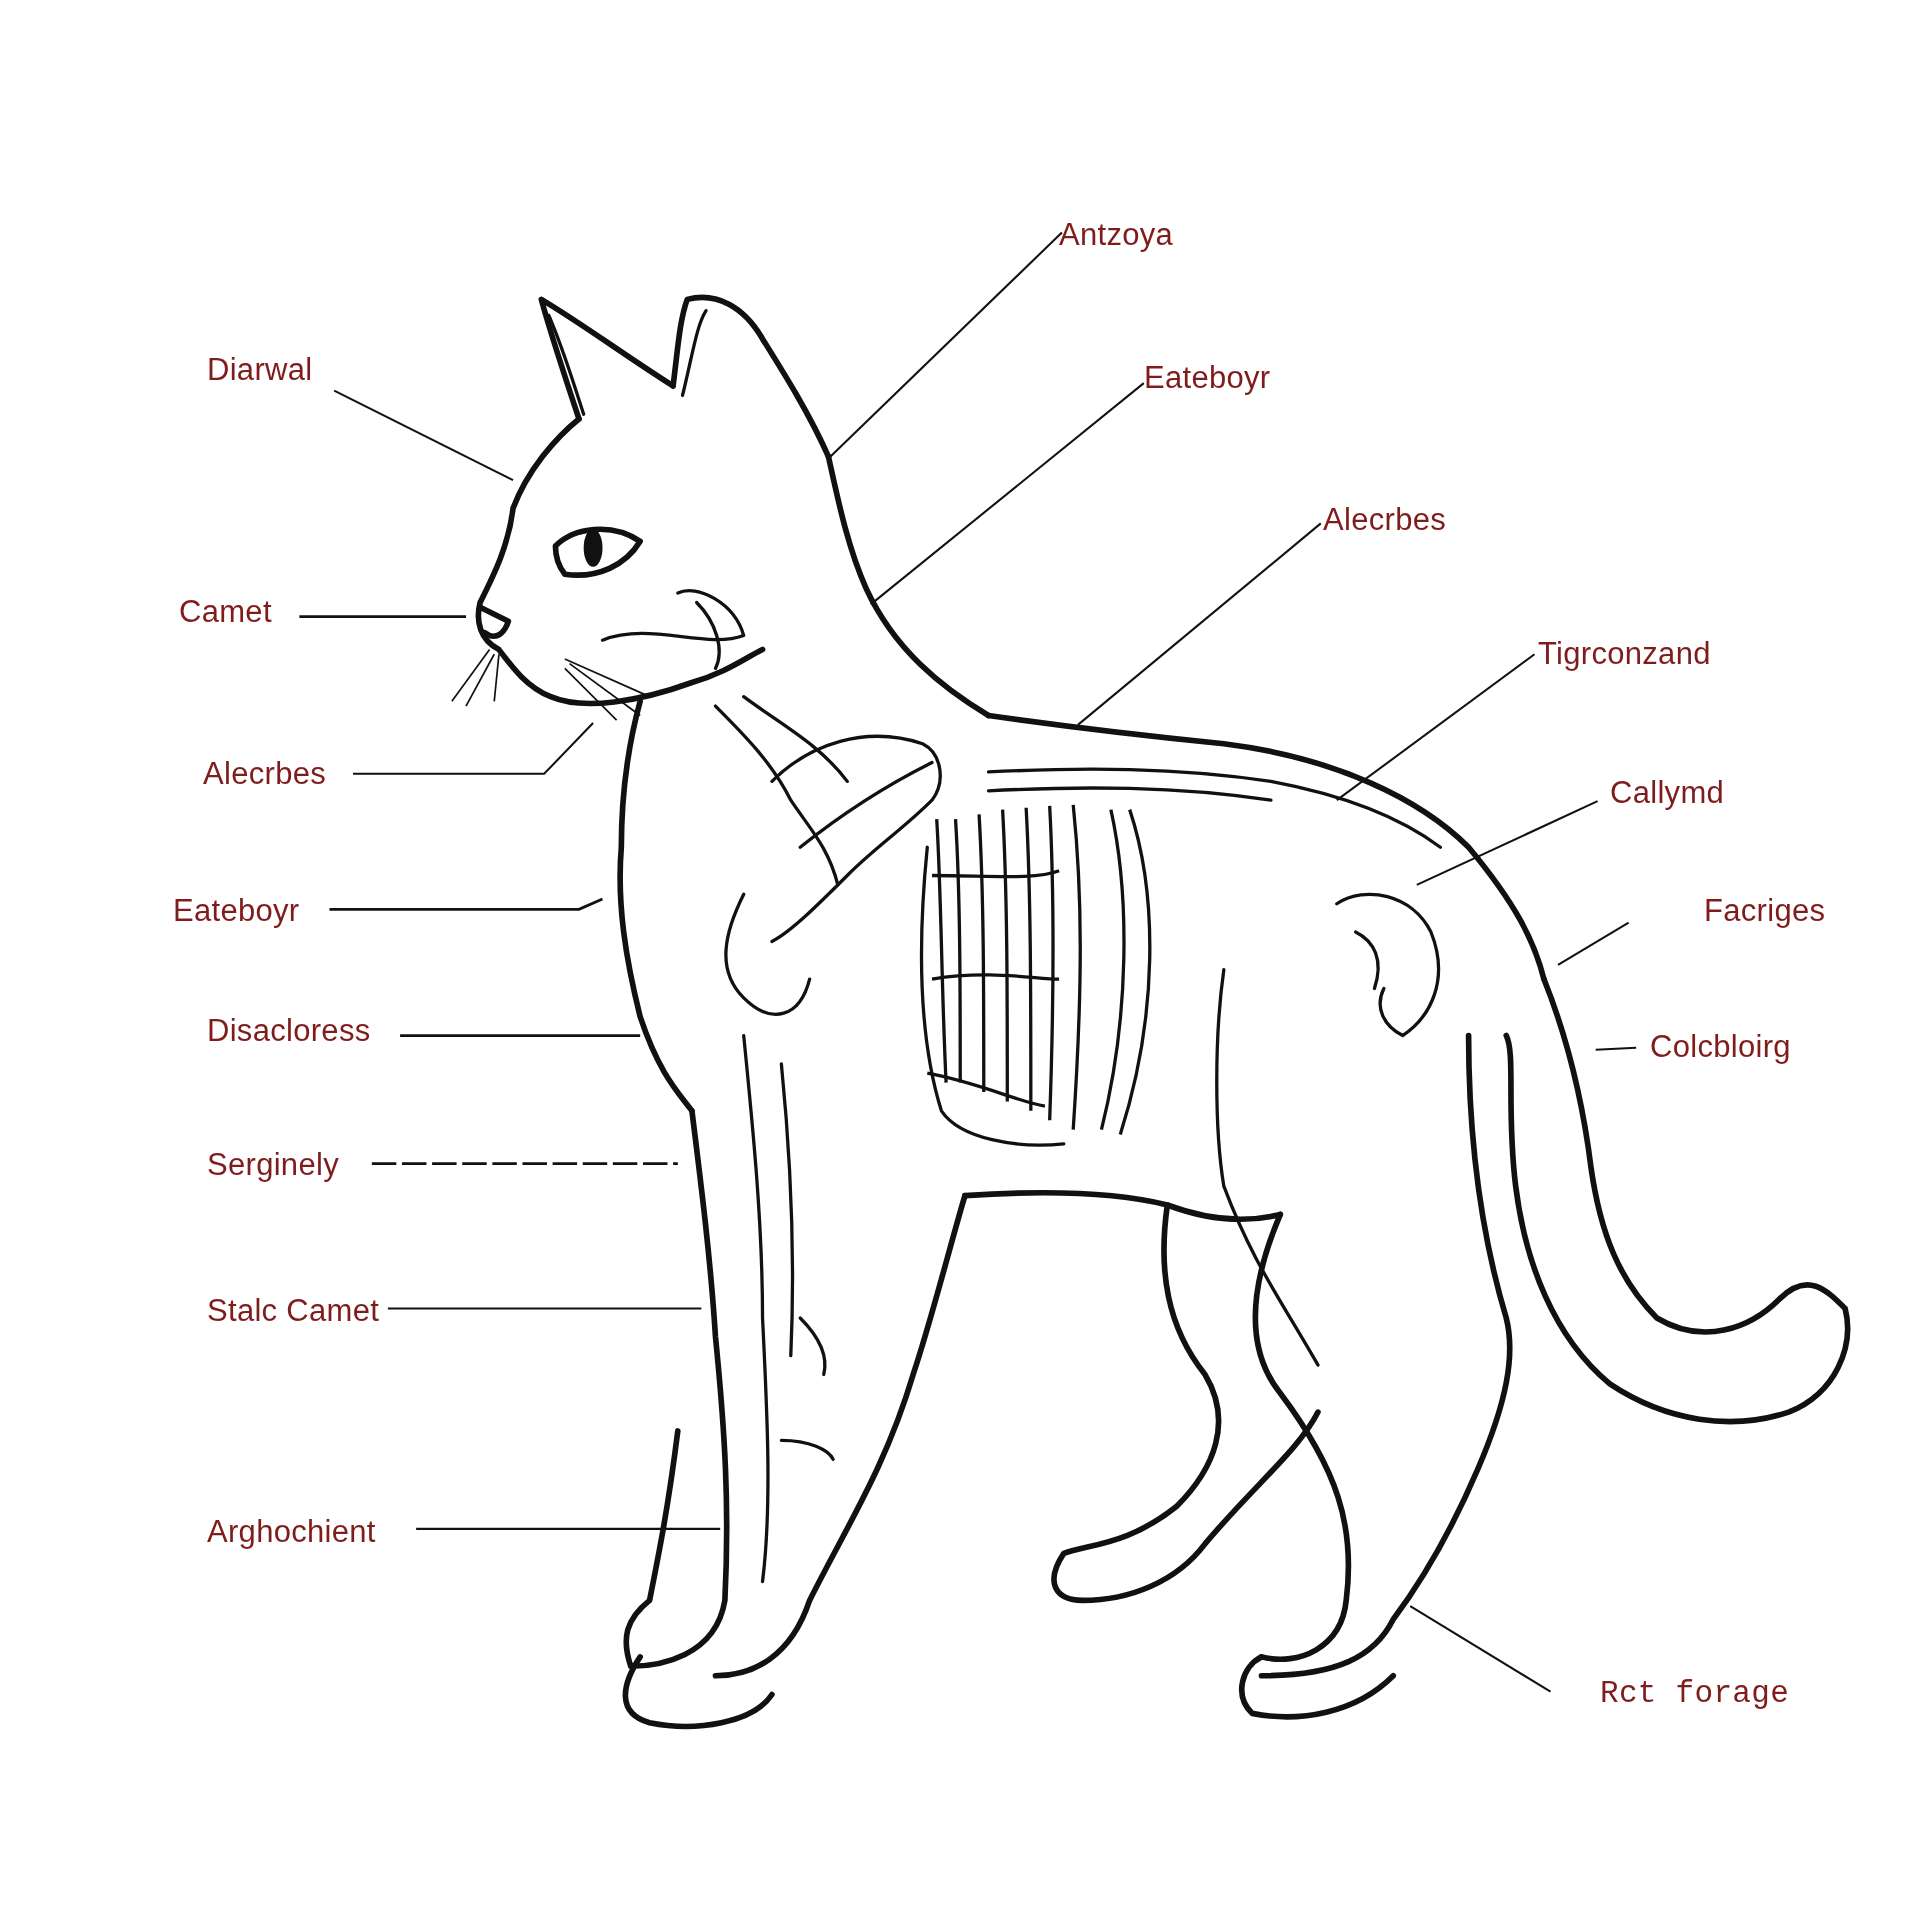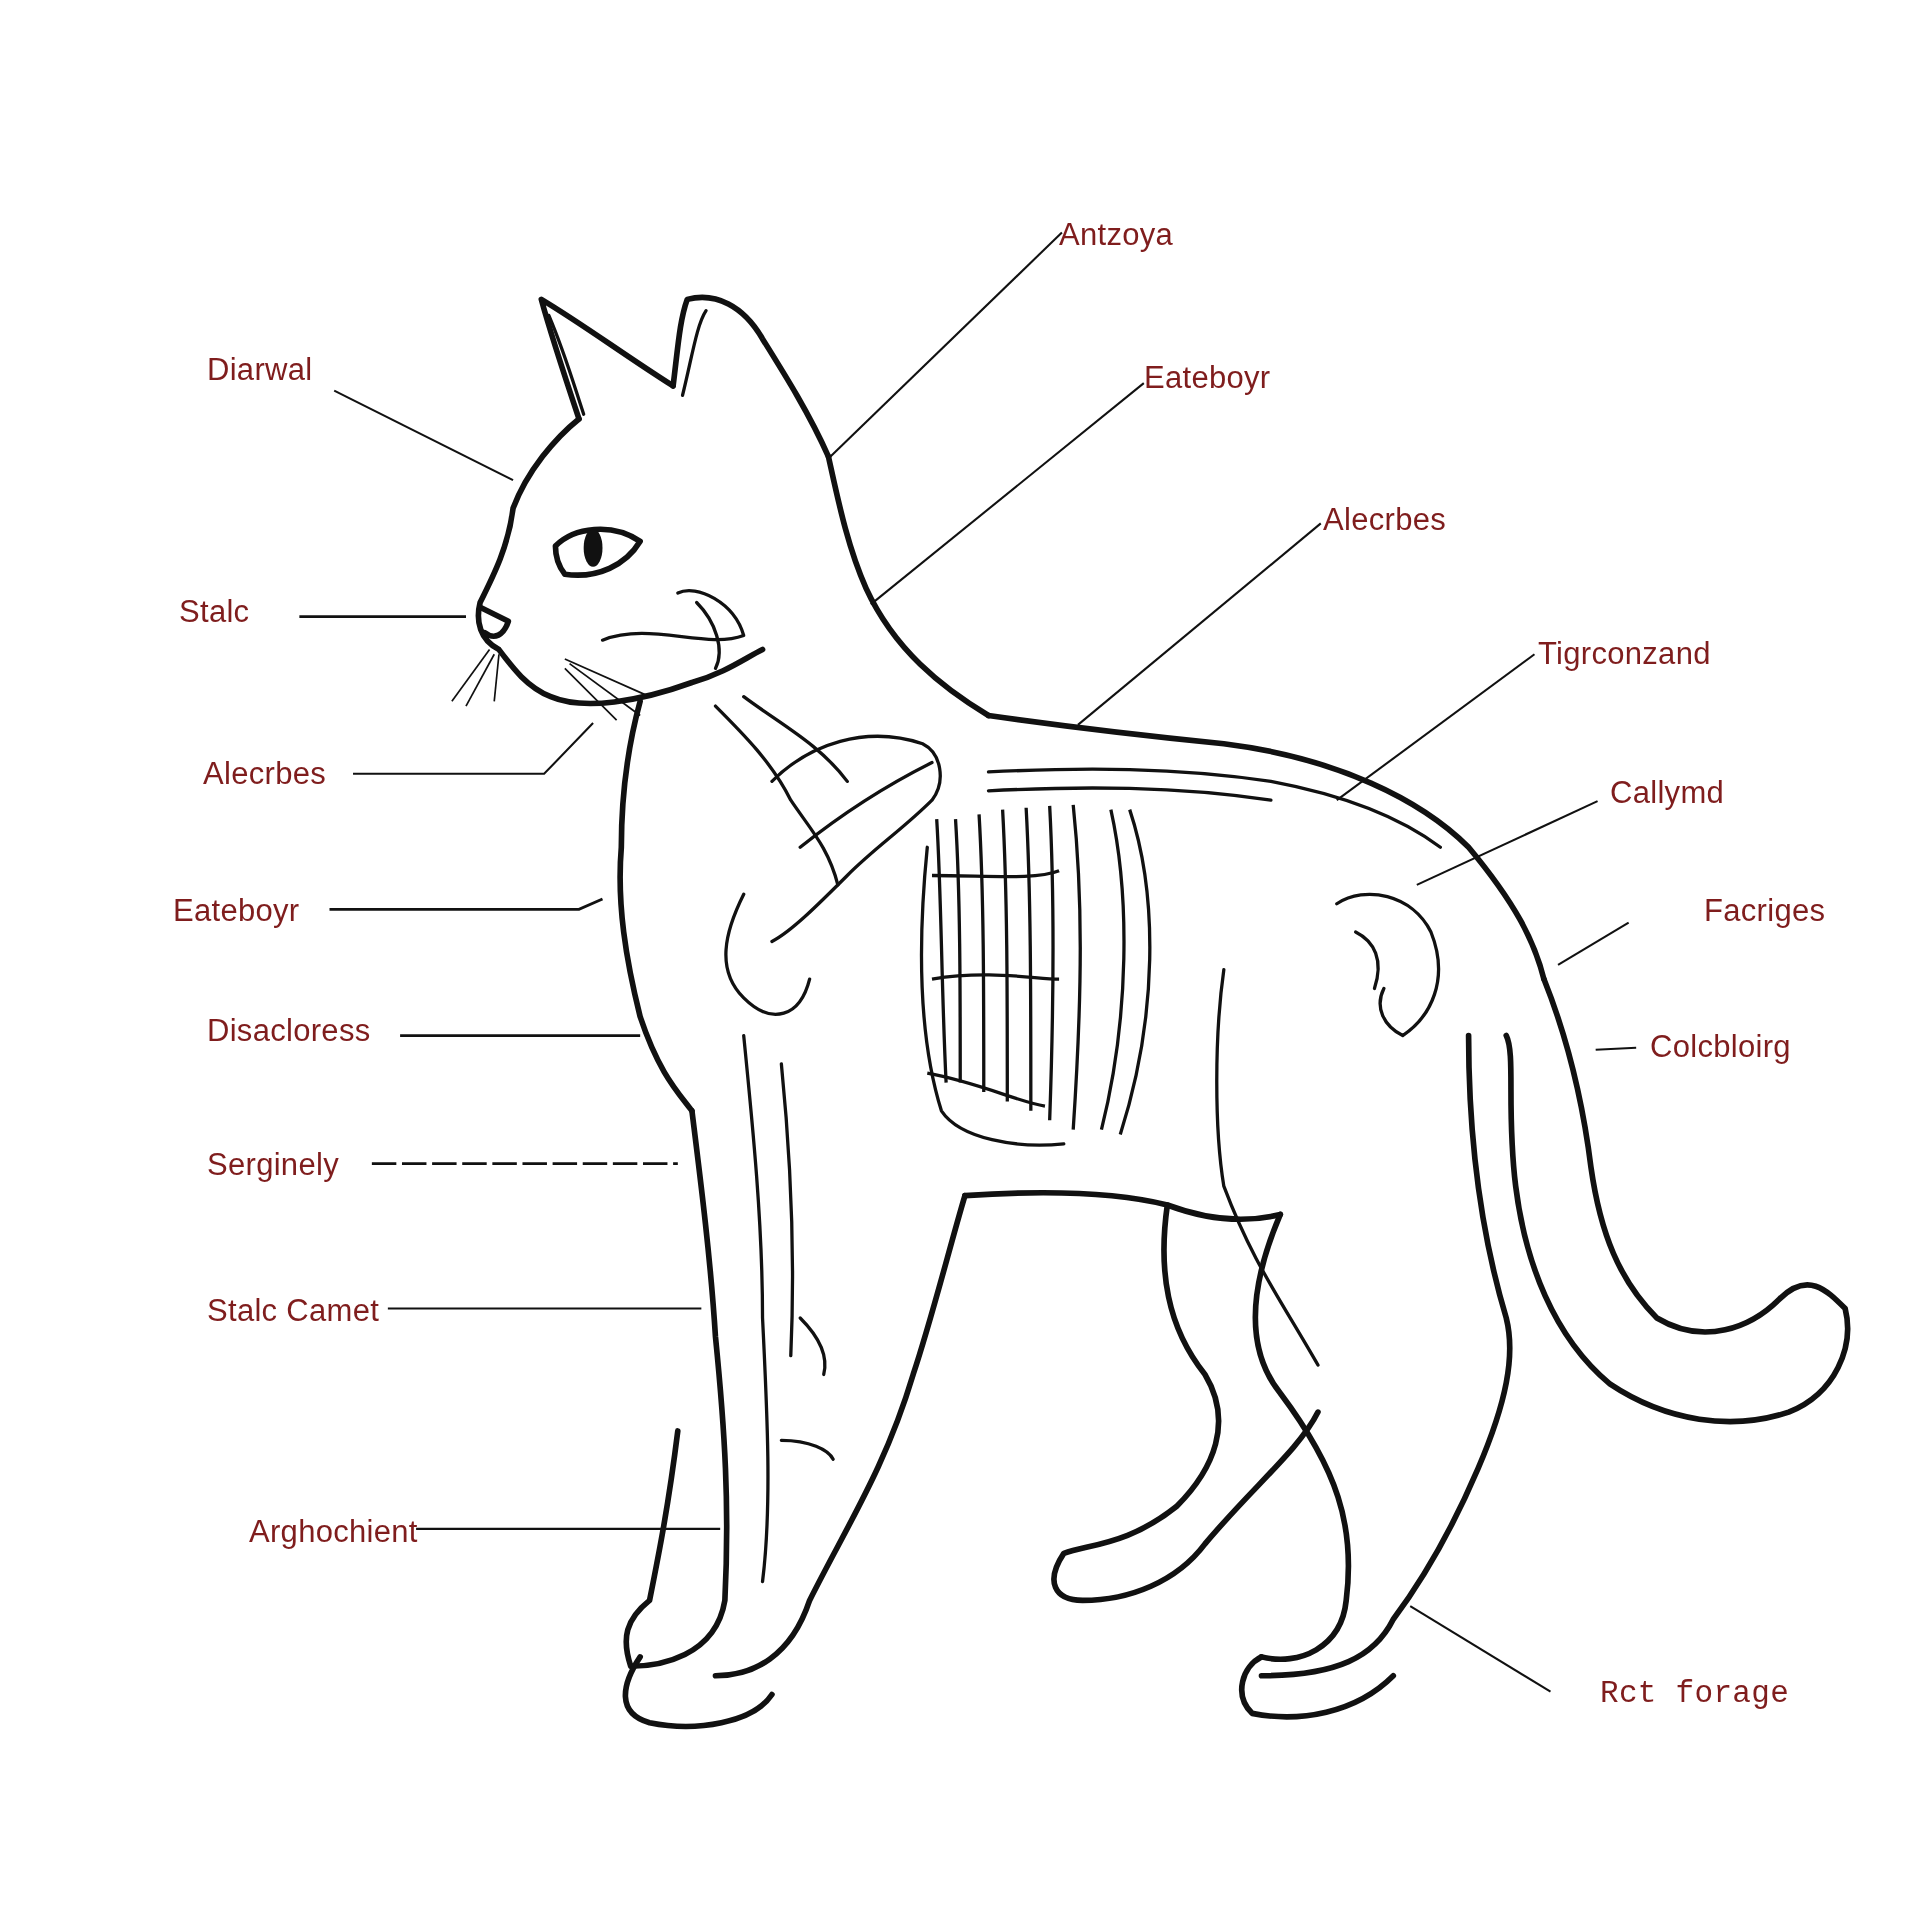--- a/index.html
+++ b/index.html
@@ -121,27 +121,27 @@
     <path class="inner" d="M850 1400 C870 1420 880 1440 875 1460"></path>
     <path class="inner" d="M830 1530 C860 1530 880 1540 885 1550"></path>
 
     <path class="inner" d="M760 750 C790 780 820 810 840 850 C860 880 880 900 890 940"></path>
     <path class="inner" d="M790 740 C830 770 870 790 900 830"></path>
   </g>
 </svg>
 
 <div>
   <span class="lbl" style="left:207px;top:354px;text-align:right;">Diarwal</span>
-  <span class="lbl" style="left:179px;top:596px;">Stalc</span>
+  <span class="lbl" style="left:179px;top:596px;">Camet</span>
   <span class="lbl" style="left:203px;top:758px;">Alecrbes</span>
   <span class="lbl" style="left:173px;top:895px;">Eateboyr</span>
   <span class="lbl" style="left:207px;top:1015px;">Disacloress</span>
   <span class="lbl" style="left:207px;top:1149px;">Serginely</span>
   <span class="lbl" style="left:207px;top:1295px;">Stalc Camet</span>
-  <span class="lbl" style="left:207px;top:1516px;margin-left:42px;">Arghochient</span>
+  <span class="lbl" style="left:207px;top:1516px;">Arghochient</span>
 </div>
 <div>
   <span class="lbl" style="left:1059px;top:219px;">Antzoya</span>
   <span class="lbl" style="left:1144px;top:362px;">Eateboyr</span>
   <span class="lbl" style="left:1323px;top:504px;">Alecrbes</span>
   <span class="lbl" style="left:1538px;top:638px;">Tigrconzand</span>
   <span class="lbl" style="left:1610px;top:777px;">Callymd</span>
   <span class="lbl" style="left:1704px;top:895px;">Facriges</span>
   <span class="lbl" style="left:1650px;top:1031px;">Colcbloirg</span>
   <span class="lbl" style="left:1600px;top:1678px;font-family:Liberation Mono, monospace;">Rct forage</span>

